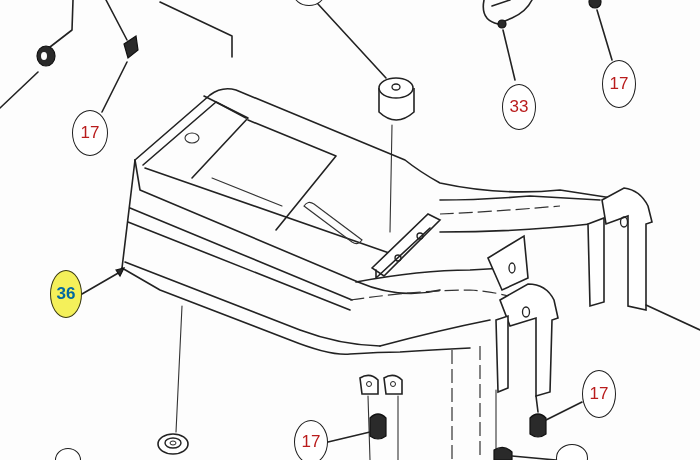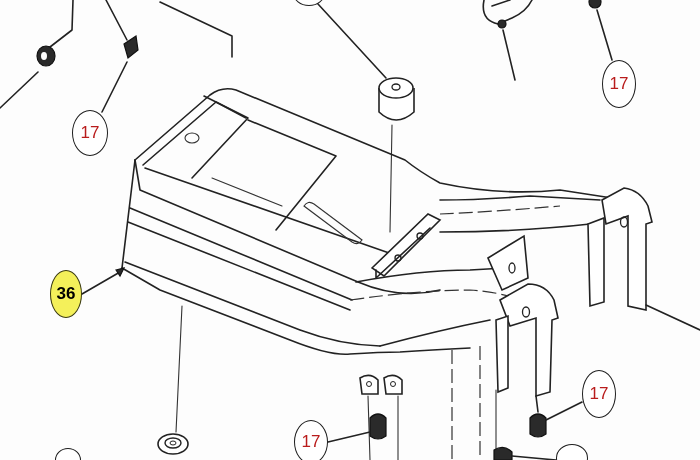--- a/index.html
+++ b/index.html
@@ -9,21 +9,21 @@
   .thin { fill: none; stroke: #333; stroke-width: 1.1; stroke-linecap: round; }
   .dash { fill: none; stroke: #333; stroke-width: 1.2; stroke-dasharray: 14 5; }
   .solid { fill: #2a2a2a; stroke: #111; stroke-width: 1.2; }
   .white { fill: #fff; stroke: #222; stroke-width: 1.6; }
   .callout {
     position: absolute; border: 1.6px solid #1e1e1e; border-radius: 50%;
     background: #fff; display: flex; align-items: center; justify-content: center;
     font-family: "Liberation Sans", sans-serif; font-size: 17px; color: #b91c1c;
     box-sizing: border-box;
   }
-  .callout.hl { background: #f4f05a; border-color: #3a3a10; color: #000000; font-weight: bold; }
+  .callout.hl { background: #f4f05a; border-color: #3a3a10; color: #0369a1; font-weight: bold; }
 </style>
 </head>
 <body>
 
 <div id="canvas">
   <svg id="drawing" width="700" height="460" viewBox="0 0 700 460">
 
     <g>
       <path class="ln" d="M73 0 L72 30 L50 47"></path>
       <path class="ln" d="M0 108 L38 72"></path>
@@ -121,20 +121,21 @@
       <path class="thin" d="M496 390 L496 450"></path>
       <path class="solid" d="M530 418 Q538 410 546 418 L546 434 Q538 440 530 434 Z"></path>
       <path class="ln" d="M546 420 L582 402"></path>
       <path class="solid" d="M494 450 Q504 444 512 452 L512 460 L494 460 Z"></path>
       <path class="ln" d="M512 456 L556 460"></path>
       <path class="ln" d="M536 396 L538 412"></path>
     </g>
   </svg>
 
   <div class="callout" style="left:72px;top:110px;width:36px;height:46px;">17</div>
+  <div class="callout" style="left:502px;top:84px;width:34px;height:46px;">33</div>
   <div class="callout" style="left:602px;top:60px;width:34px;height:48px;">17</div>
   <div class="callout hl" style="left:50px;top:270px;width:32px;height:48px;">36</div>
   <div class="callout" style="left:582px;top:370px;width:34px;height:48px;">17</div>
   <div class="callout" style="left:294px;top:420px;width:34px;height:44px;">17</div>
   <div class="callout" style="left:293px;top:-20px;width:32px;height:26px;"></div>
   <div class="callout" style="left:55px;top:448px;width:26px;height:24px;"></div>
   <div class="callout" style="left:556px;top:444px;width:32px;height:28px;"></div>
 </div>
 
 </body></html>

